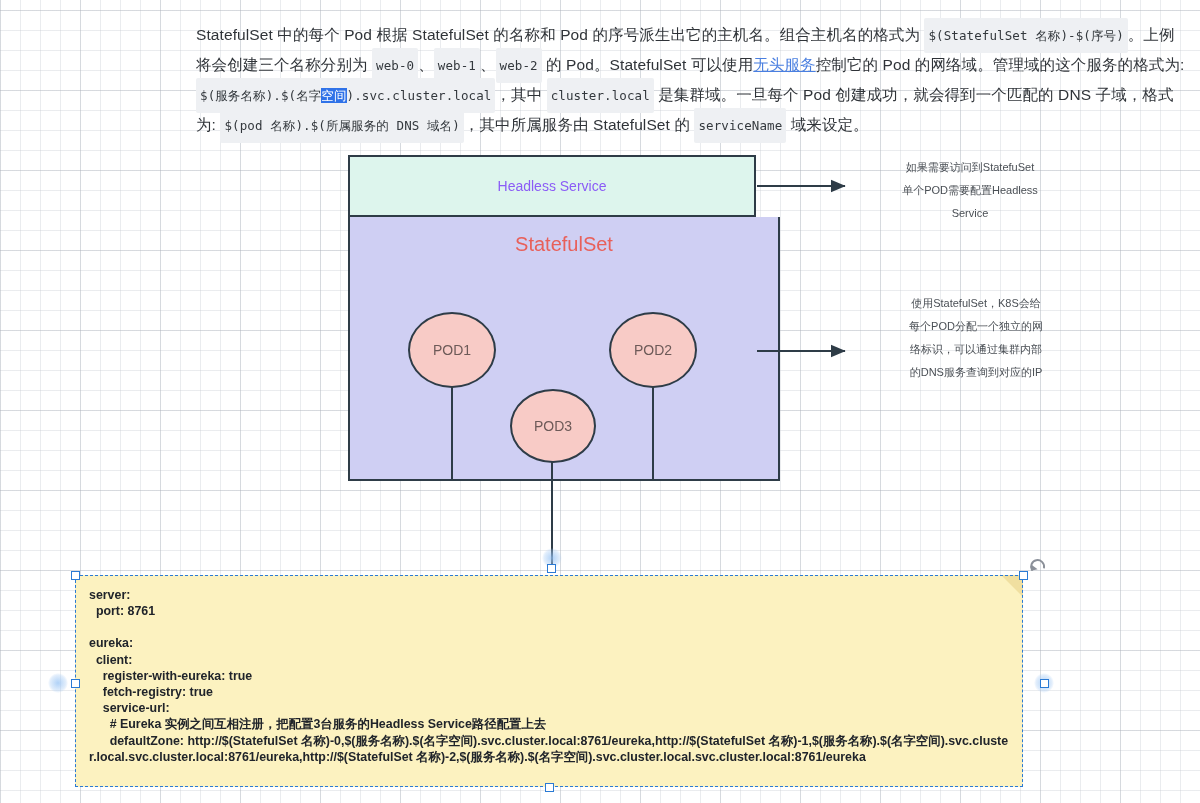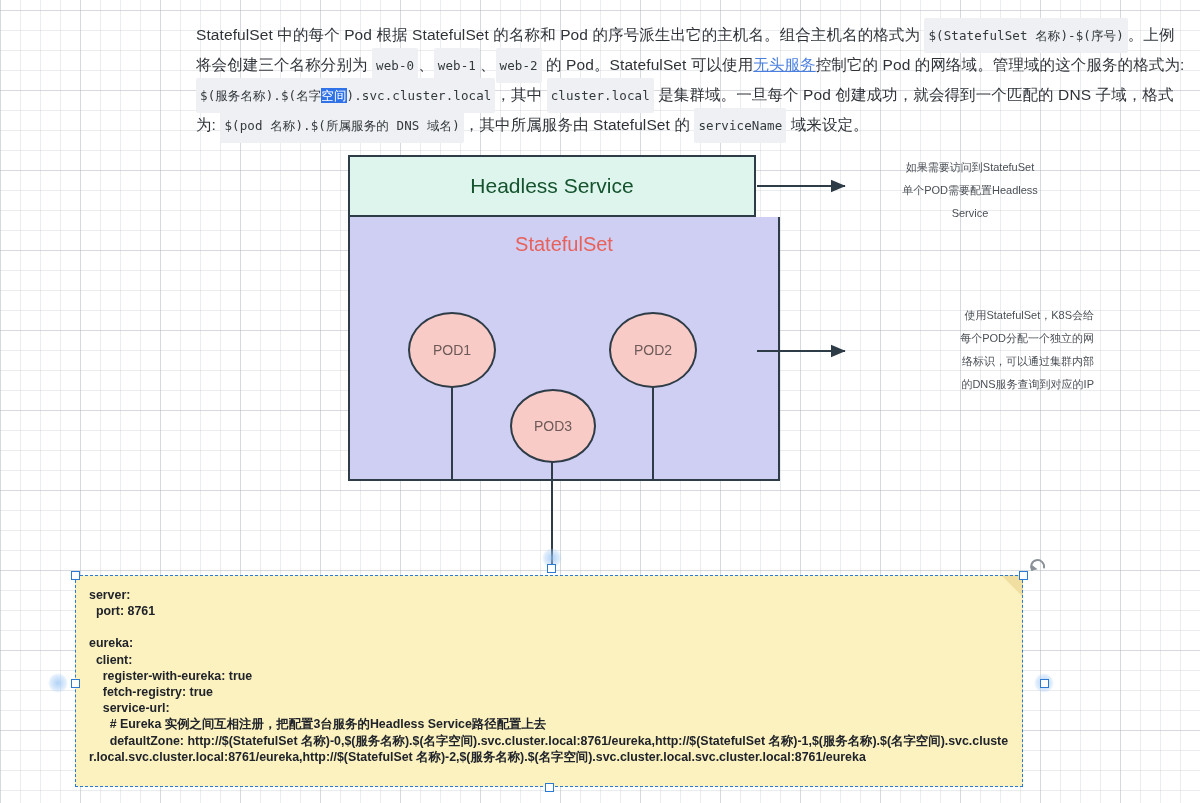--- a/index.html
+++ b/index.html
@@ -60,22 +60,22 @@
     width: 408px;
     height: 62px;
     background: #ddf5ed;
     border: 2px solid #2e3c47;
     box-sizing: border-box;
     display: flex;
     align-items: center;
     justify-content: center;
   }
   .hdbox span {
-    color: #14532d;
-    font-size: 21px;
+    color: #8b5cf6;
+    font-size: 14px;
     text-align: right;
   }
   .ssbox {
     position: absolute;
     left: 348px;
     top: 217px;
     width: 432px;
     height: 264px;
     background: #cfcff3;
     border: 2px solid #2e3c47;
@@ -226,21 +226,21 @@
     <line x1="757" y1="186" x2="845" y2="186" stroke="#2e3c47" stroke-width="1.8" marker-end="url(#arw)"></line>
     <line x1="757" y1="351" x2="845" y2="351" stroke="#2e3c47" stroke-width="1.8" marker-end="url(#arw)"></line>
   </svg>
 
   <div class="ann" style="left:856px; top:156px; width:228px;">
     <div>如果需要访问到StatefuSet</div>
     <div>单个POD需要配置Headless</div>
     <div>Service</div>
   </div>
 
-  <div class="ann" style="left:858px; top:304px; width:236px; text-align:right;">
+  <div class="ann" style="left:858px; top:292px; width:236px; text-align:center;">
     <div>使用StatefulSet，K8S会给</div>
     <div>每个POD分配一个独立的网</div>
     <div>络标识，可以通过集群内部</div>
     <div>的DNS服务查询到对应的IP</div>
   </div>
 
   <div class="conn-line"></div>
   <div class="glow" style="left:542px; top:548px;"></div>
   <div class="handle" style="left:547px; top:564px;"></div>
 

